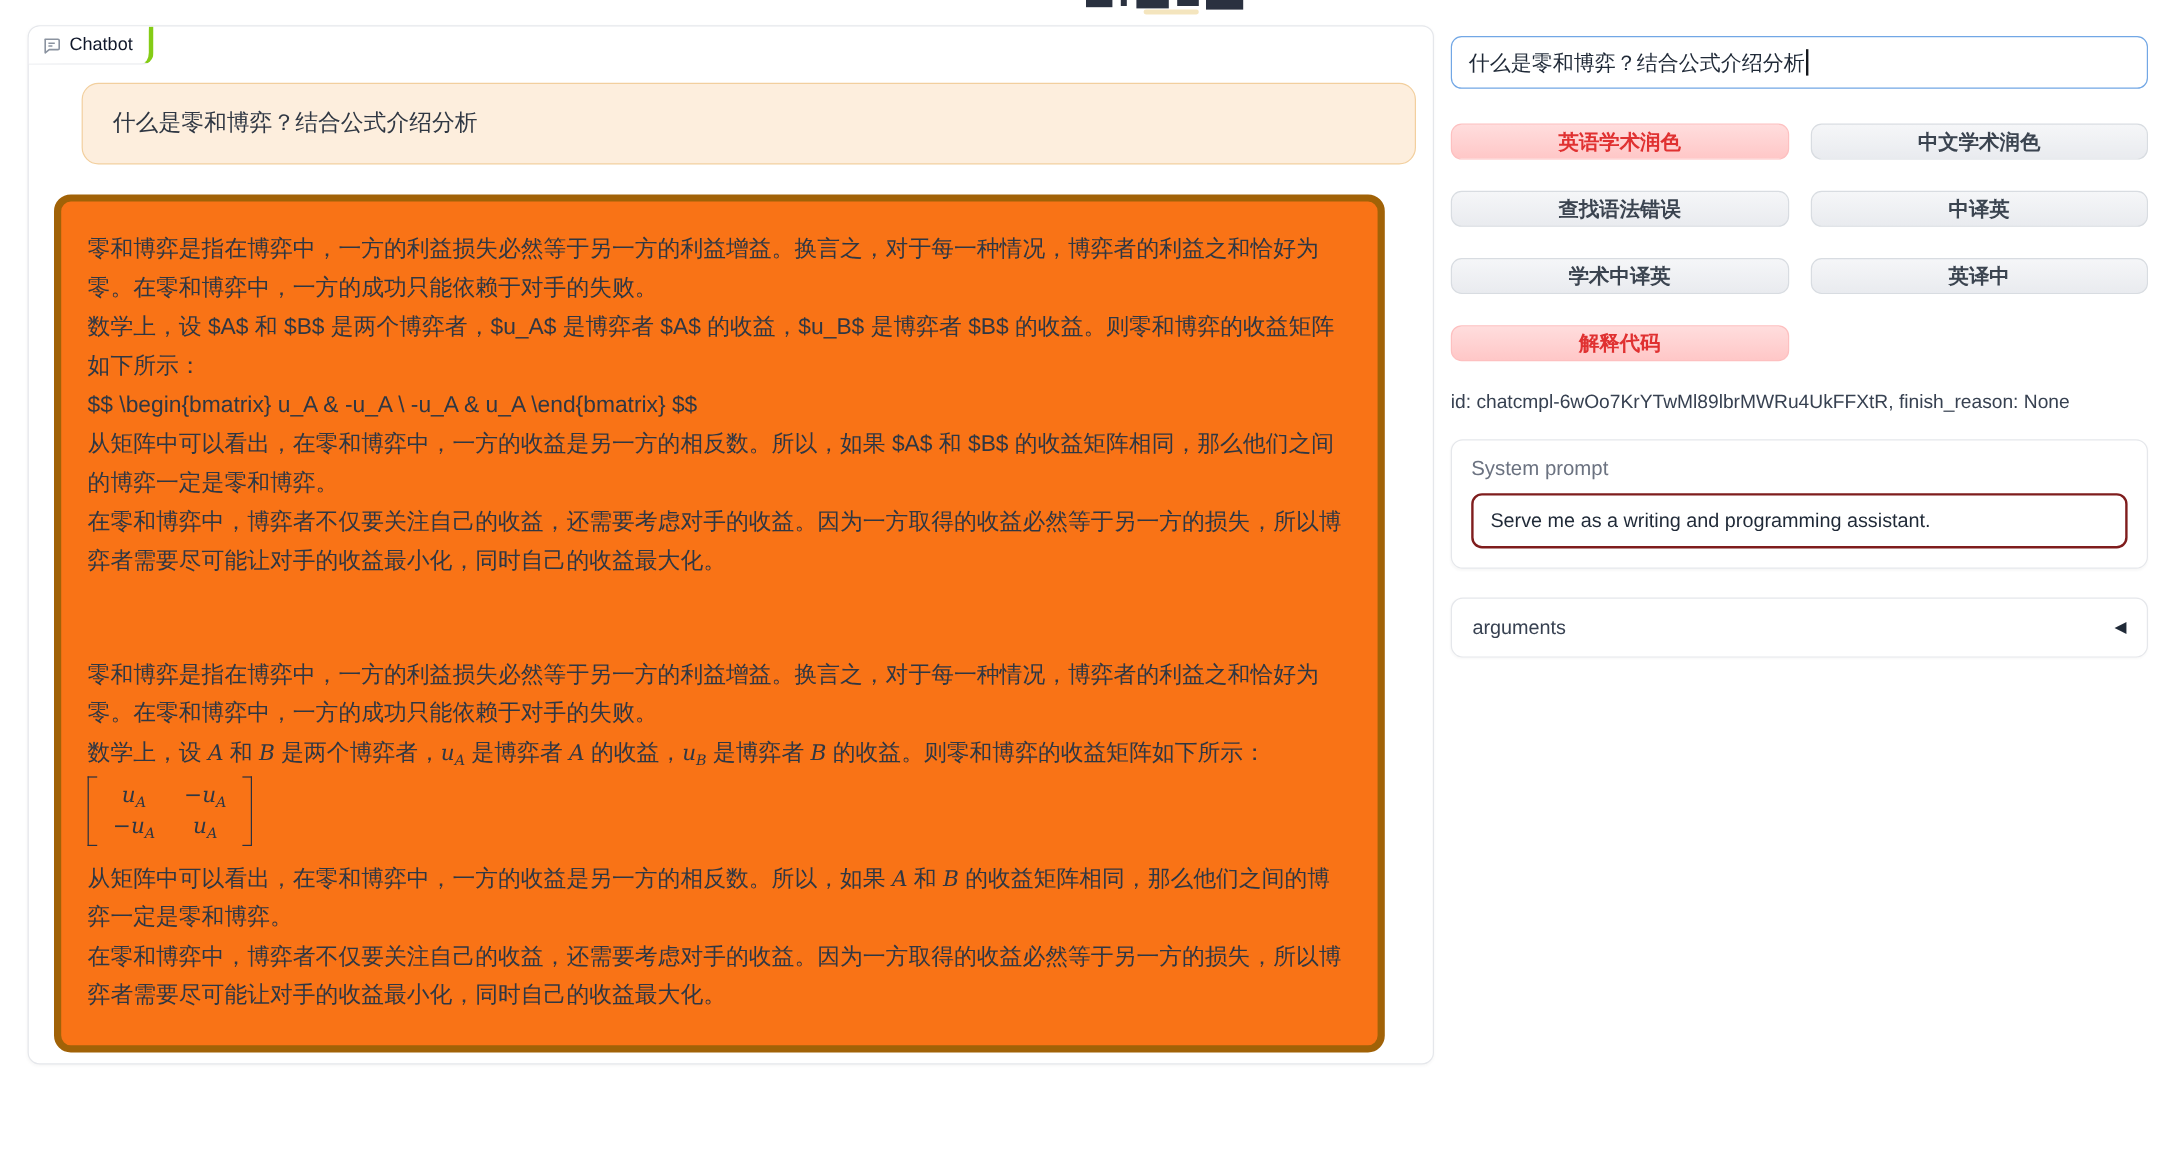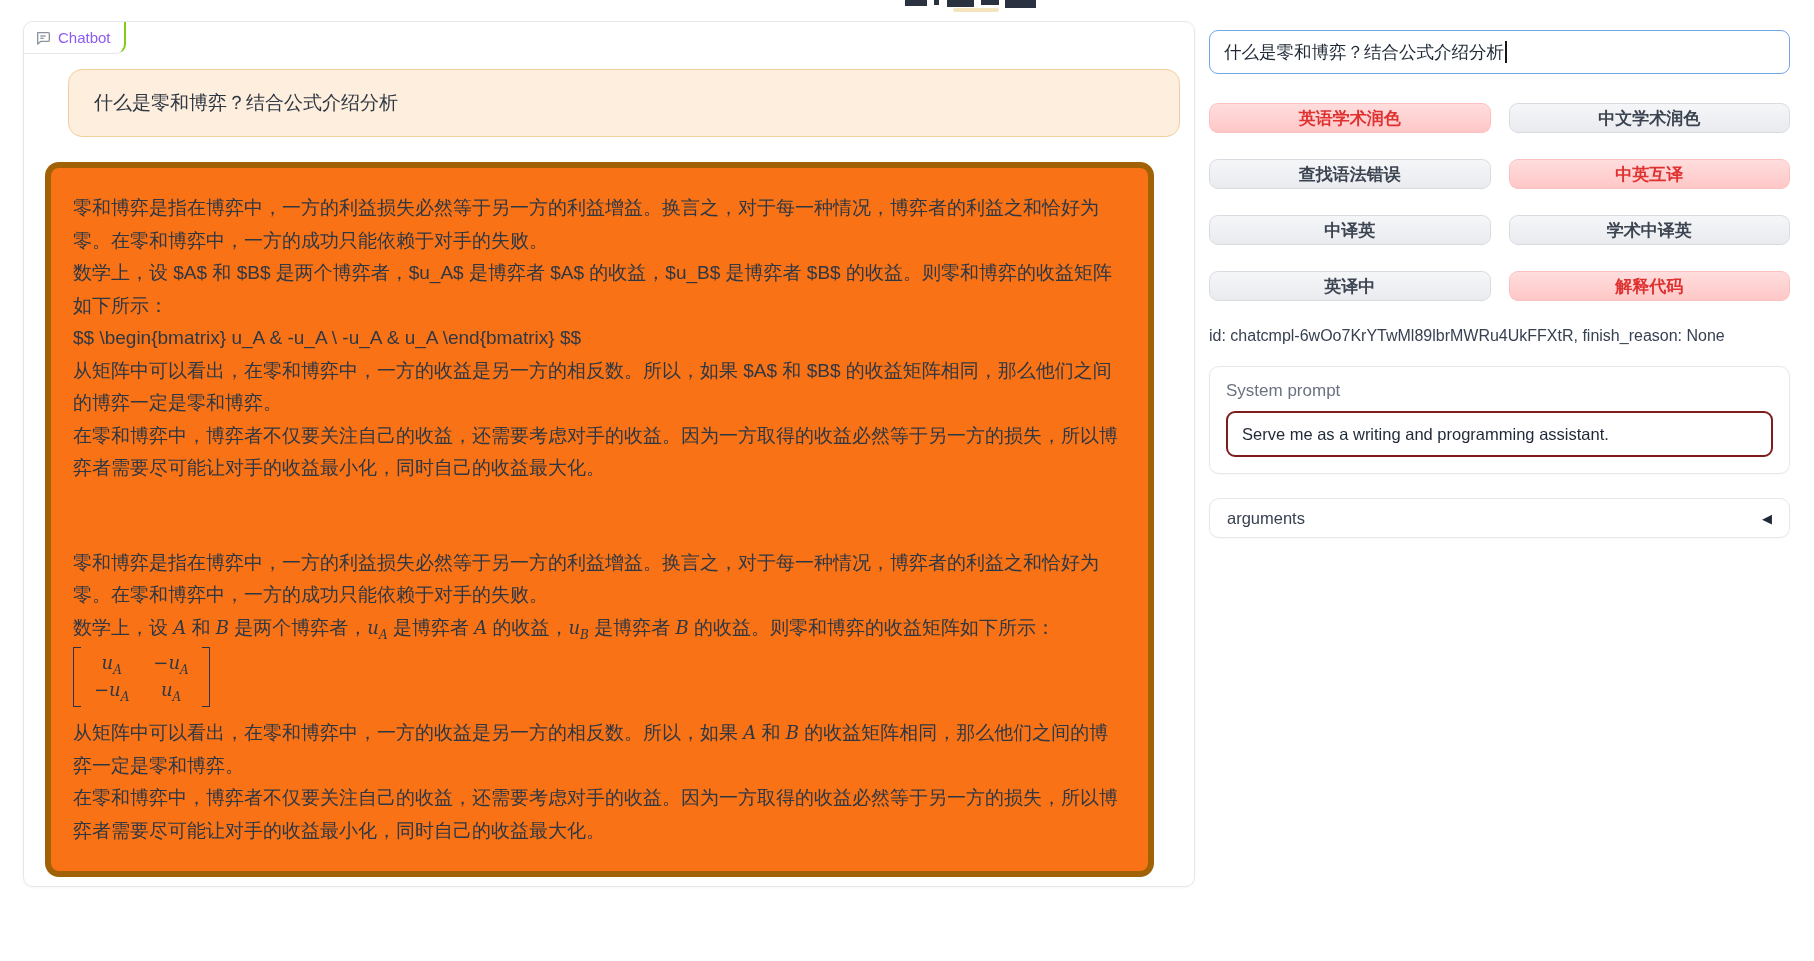--- a/index.html
+++ b/index.html
@@ -19,23 +19,23 @@
 
   .content { display:flex; gap:14px; padding:21px 24px 0 23px; }
   .left-col { flex:none; width:1172px; }
   .right-col { flex:1; padding-top:9px; }
 
   
   .chat-panel { position:relative; width:100%; height:866px; background:#fff;
     border:1px solid #e5e7eb; border-radius:10px; box-shadow:0 1px 3px rgba(0,0,0,.04);
     padding:47px 14px 0 21px; }
   .panel-label { position:absolute; top:0; left:0; display:flex; align-items:center; gap:7px;
-    background:#fff; border-right:2px solid #84cc16; border-bottom:1px solid #e5e7eb;
+    background:#fff; border-right:4px solid #84cc16; border-bottom:1px solid #e5e7eb;
     border-top-left-radius:10px; border-bottom-right-radius:10px;
-    padding:7px 13px 7px 11px; color:#8b5cf6; font-size:15px; }
+    padding:7px 13px 7px 11px; color:#0f172a; font-size:15px; }
   .panel-label svg { display:block; }
 
   .msg { border-radius:14px; font-size:19px; line-height:1.71; color:#2f3743; }
   .msg p { margin:0; }
   .msg.user { margin-left:23px; background:#fdeedd; border:1px solid #f2cf9e; padding:17px 25px; }
   .msg.bot  { margin-top:25px; margin-right:26px; background:#f97316; border:6px solid #a16207; padding:24px 22px; }
   .gap-spacer { height:62px; }
 
   
   .math-var { font-family:"DejaVu Serif","Liberation Serif",serif; font-style:italic; font-size:18px; }
@@ -65,21 +65,21 @@
 
   .meta { margin-top:26px; font-size:16px; color:#374151; }
 
   .sys-card { margin-top:21px; background:#fff; border:1px solid #e5e7eb; border-radius:10px;
     padding:14px 16px 16px; box-shadow:0 1px 2px rgba(0,0,0,.03); }
   .sys-label { font-size:17px; color:#6b7280; }
   .sys-input { margin-top:10px; border:2px solid #7f1d1d; border-radius:9px; min-height:46px;
     display:flex; align-items:center; padding:0 14px; font-size:16.5px; color:#1f2937; cursor:text; }
 
   .accordion { margin-top:24px; background:#fff; border:1px solid #e5e7eb; border-radius:10px;
-    height:40px; display:flex; align-items:center; justify-content:space-between;
+    height:50px; display:flex; align-items:center; justify-content:space-between;
     padding:0 17px; font-size:16.5px; color:#374151; cursor:pointer; box-shadow:0 1px 2px rgba(0,0,0,.03); }
   .tri { font-size:13px; color:#1f2937; }
 </style>
 </head>
 <body>
 
 <div class="page">
 
   <div class="clipped-title">
     <span class="g g1"></span>
@@ -147,21 +147,20 @@
       <div class="question-box">
         <span>什么是零和博弈？结合公式介绍分析</span>
         <span class="caret"></span>
       </div>
 
 
       <div class="actions-grid">
         <button class="action-btn stop">英语学术润色</button>
         <button class="action-btn secondary">中文学术润色</button>
         <button class="action-btn secondary">查找语法错误</button>
-        <button class="action-btn stop">中英互译</button>
         <button class="action-btn secondary">中译英</button>
         <button class="action-btn secondary">学术中译英</button>
         <button class="action-btn secondary">英译中</button>
         <button class="action-btn stop">解释代码</button>
       </div>
 
       <div class="meta">id: chatcmpl-6wOo7KrYTwMl89lbrMWRu4UkFFXtR, finish_reason: None</div>
 
       <div class="sys-card">
         <div class="sys-label">System prompt</div>

